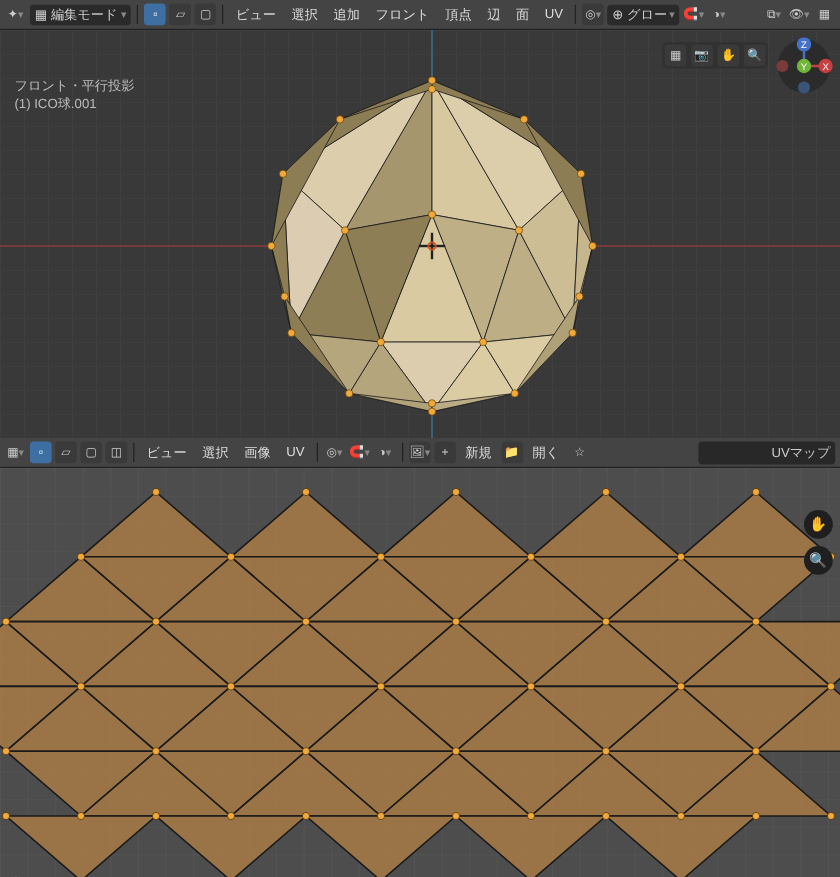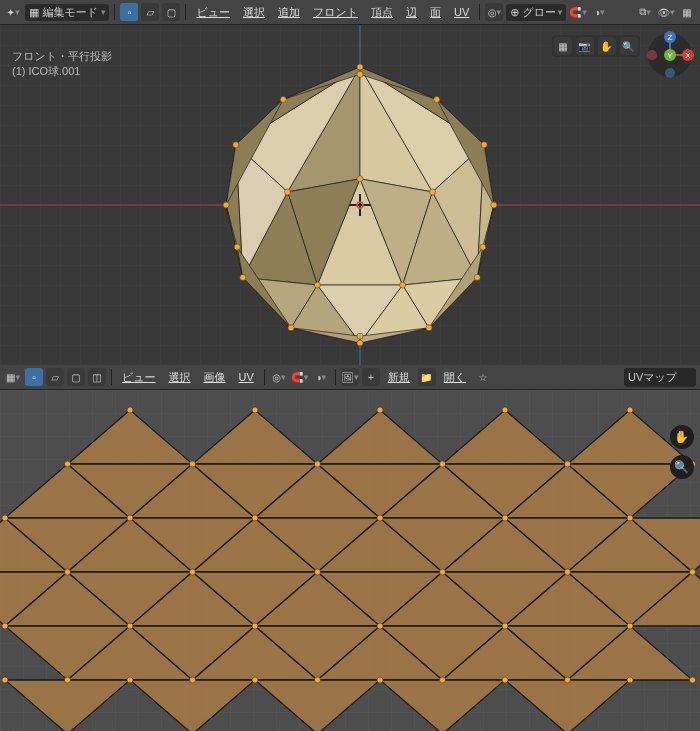--- a/index.html
+++ b/index.html
@@ -2,27 +2,27 @@
 <html><head>
 <meta charset="utf-8">
 <style>
   * { margin:0; padding:0; box-sizing:border-box; }
   body { width:700px; height:731px; background:#282828; font-family:sans-serif; font-size:11px; color:#ccc; overflow:hidden; }
   .iconbtn { width:18px; height:18px; display:inline-flex; align-items:center; justify-content:center; border-radius:3px; background:#3a3a3a; color:#ccc; font-size:10px; border:none; cursor:pointer; }
   .iconbtn.blue { background:#3d6fa3; color:#fff; }
   .iconbtn.flat { background:transparent; }
   .tb-sep { width:1px; height:16px; background:#222; margin:0 2px; }
   .header3d,.header2d { display:flex; align-items:center; gap:3px; height:25px; background:#444; border-bottom:1px solid #222; padding:0 4px; }
-  .menu-text { padding:0 5px; color:#ddd; cursor:pointer;text-decoration:underline; }
+  .menu-text { padding:0 5px; color:#ddd; cursor:pointer; }
   .modebox { background:#2a2a2a; border-radius:3px; padding:1px 4px; display:flex; align-items:center; gap:3px; color:#ccc; cursor:pointer; }
   .chev { font-size:9px; color:#888; }
   .view3d { position:relative; height:340px; background:#393939; }
-  .overlay-tl { position:absolute; left:12px; top:24px; color:#bbb; line-height:15px; }
+  .overlay-tl { position:absolute; left:12px; top:40px; color:#bbb; line-height:15px; }
   .dark-circ { width:24px; height:24px; border-radius:50%; background:#1f1f1f; display:flex; align-items:center; justify-content:center; color:#ccc; font-size:12px; cursor:pointer; }
-  .uvhdr-drop { margin-left:auto; width:72px; background:#282828; border-radius:3px; display:flex; align-items:center; justify-content:flex-start; padding:2px 4px; color:#ccc; cursor:pointer; }
+  .uvhdr-drop { margin-left:auto; width:114px; background:#282828; border-radius:3px; display:flex; align-items:center; justify-content:flex-end; padding:2px 4px; color:#ccc; cursor:pointer; }
   .uv-area { position:relative; height:366px; background:#4d4d4d; }
   svg { display:block; }
   .gizmo-cross line { stroke:#222; stroke-width:2; }
   .gizmo-arrow { stroke-width:2; }
   .circle-tr { position:absolute; top:35px; right:6px; display:flex; flex-direction:column; gap:6px; }
 </style>
 </head>
 <body>
 
 <div class="header3d">

